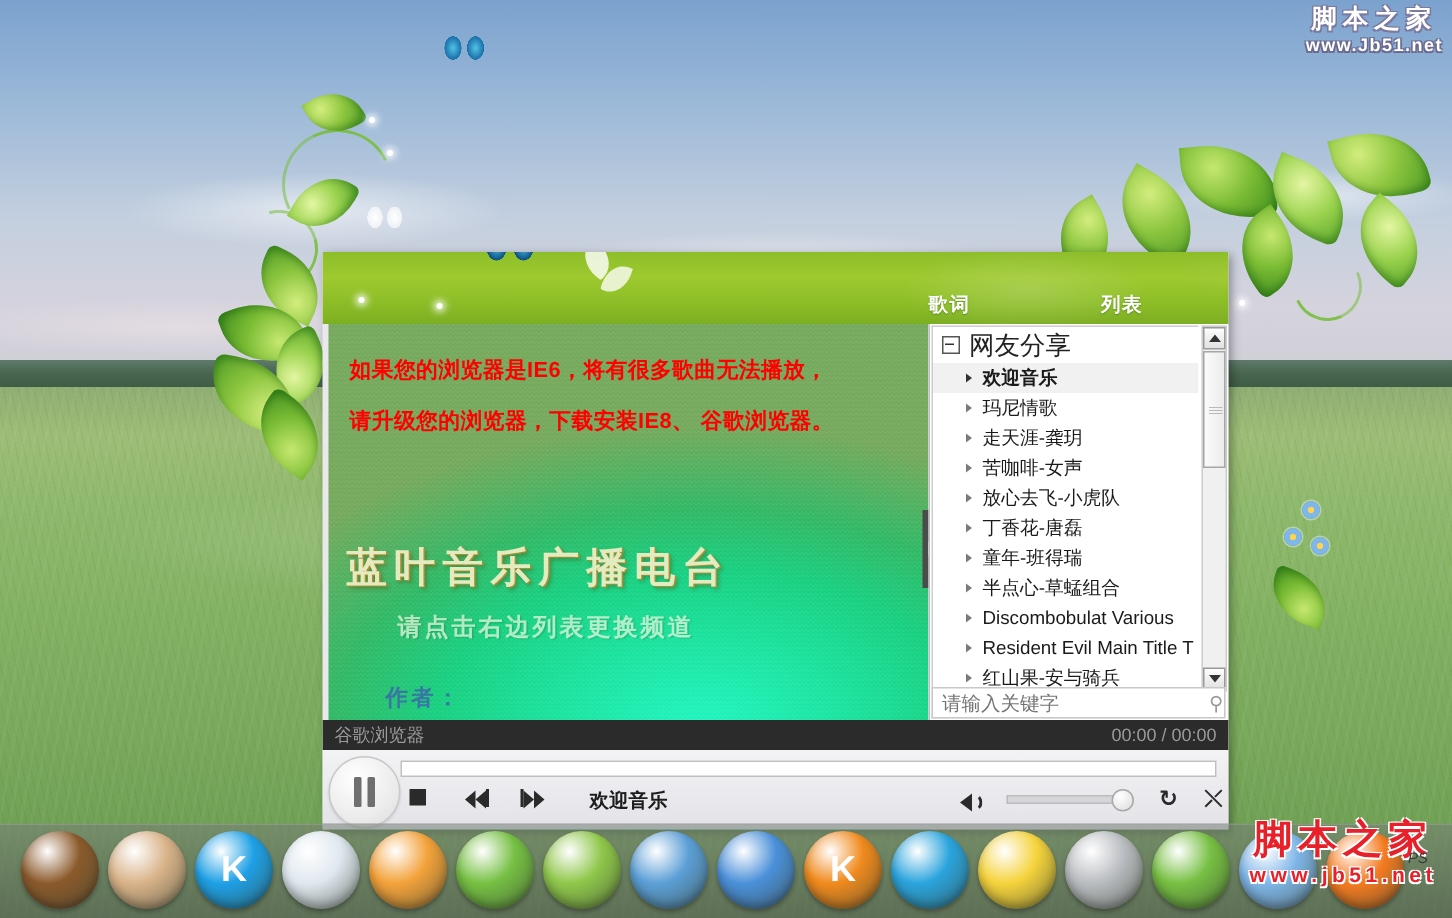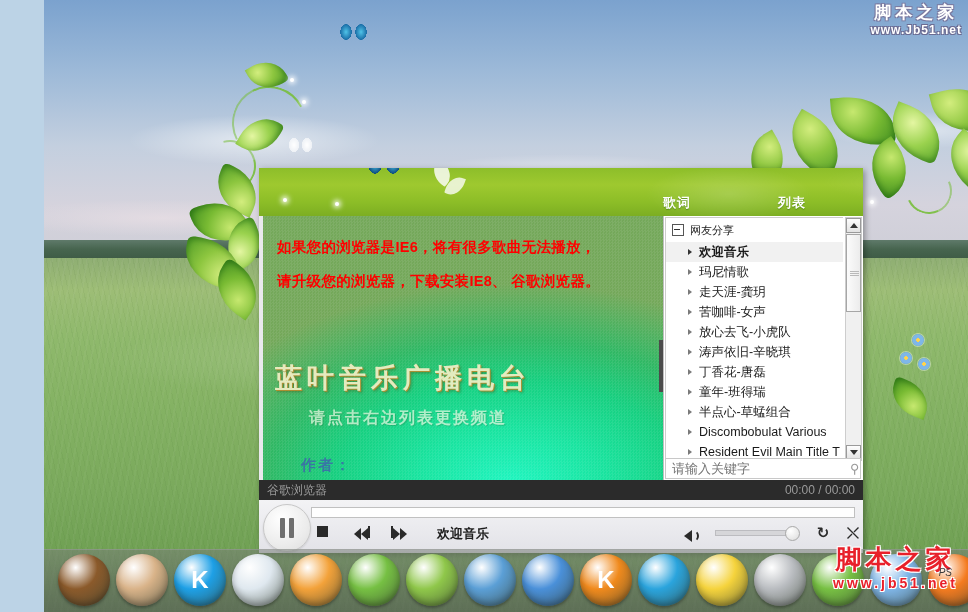--- a/index.html
+++ b/index.html
@@ -1,21 +1,21 @@
 <!DOCTYPE html>
 <html><head>
 <meta charset="utf-8">
 <style>
   html,body{margin:0;padding:0;}
   body{
     width:968px;height:612px;overflow:hidden;position:relative;
     font-family:"Liberation Sans","DejaVu Sans",sans-serif;
     background:#bcd3e6;
   }
-  #root{position:absolute;inset:0;overflow:hidden;margin-left:44px;}
+  #root{position:absolute;inset:0;overflow:hidden;}
 
   
   .wall{position:absolute;inset:0;}
   .sky{position:absolute;left:0;top:0;width:968px;height:250px;
     background:linear-gradient(to bottom,#7ba2ce 0%,#9cb9d8 28%,#c3cfdf 58%,#d5d3dd 82%,#cfcfd8 100%);}
   .clouds{position:absolute;left:0;top:100px;width:968px;height:150px;
     background:
       radial-gradient(ellipse 180px 36px at 210px 40px, rgba(255,255,255,.55), rgba(255,255,255,0) 70%),
       radial-gradient(ellipse 220px 30px at 520px 75px, rgba(255,255,255,.45), rgba(255,255,255,0) 70%),
       radial-gradient(ellipse 150px 26px at 880px 30px, rgba(255,255,255,.5), rgba(255,255,255,0) 70%),
@@ -112,21 +112,21 @@
   
   .statusbar{position:absolute;left:0;top:312px;width:604px;height:20px;background:#2b2b2b;
     display:flex;align-items:center;justify-content:space-between;padding:0 8px;box-sizing:border-box;}
   .statusbar span{color:#9b9b9b;font-size:12px;}
 
   
   .plist{position:absolute;left:404px;top:48px;width:200px;height:264px;background:#ffffff;
     border-left:1px solid #bfbfbf;box-sizing:border-box;}
   .plist-scroll{position:absolute;left:1px;top:1px;width:178px;height:262px;overflow:hidden;
     border:1px solid #cdcdcd;border-right:none;box-sizing:border-box;background:#fff;}
-  .group{display:flex;align-items:center;gap:6px;height:24px;padding-left:6px;font-size:11px;color:#222;}
+  .group{display:flex;align-items:center;gap:6px;height:24px;padding-left:6px;font-size:17px;color:#222;}
   .group .box{width:10px;height:10px;border:1px solid #555;position:relative;background:#fff;flex:none;}
   .group .box:before{content:"";position:absolute;left:1px;top:4px;width:6px;height:1px;background:#333;}
   .song{display:flex;align-items:center;height:20px;padding-left:22px;font-size:12.5px;color:#1a1a1a;
     cursor:pointer;white-space:nowrap;overflow:hidden;}
   .song .ar{width:0;height:0;border-left:4px solid #7a7a7a;border-top:3px solid transparent;
     border-bottom:3px solid transparent;margin-right:7px;flex:none;}
   .song.sel{background:#f1f1f1;font-weight:bold;}
   .song.sel .ar{border-left-color:#333;}
 
   .vscroll{position:absolute;right:1px;top:1px;width:17px;height:244px;background:#f0f0f0;
@@ -305,24 +305,20 @@
             <div class="song">
               <span class="ar"></span>
               <span>苦咖啡-女声</span>
             </div>
             <div class="song">
               <span class="ar"></span>
               <span>放心去飞-小虎队</span>
             </div>
             <div class="song">
               <span class="ar"></span>
-              <span>涛声依旧-辛晓琪</span>
-            </div>
-            <div class="song">
-              <span class="ar"></span>
               <span>丁香花-唐磊</span>
             </div>
             <div class="song">
               <span class="ar"></span>
               <span>童年-班得瑞</span>
             </div>
             <div class="song">
               <span class="ar"></span>
               <span>半点心-草蜢组合</span>
             </div>

